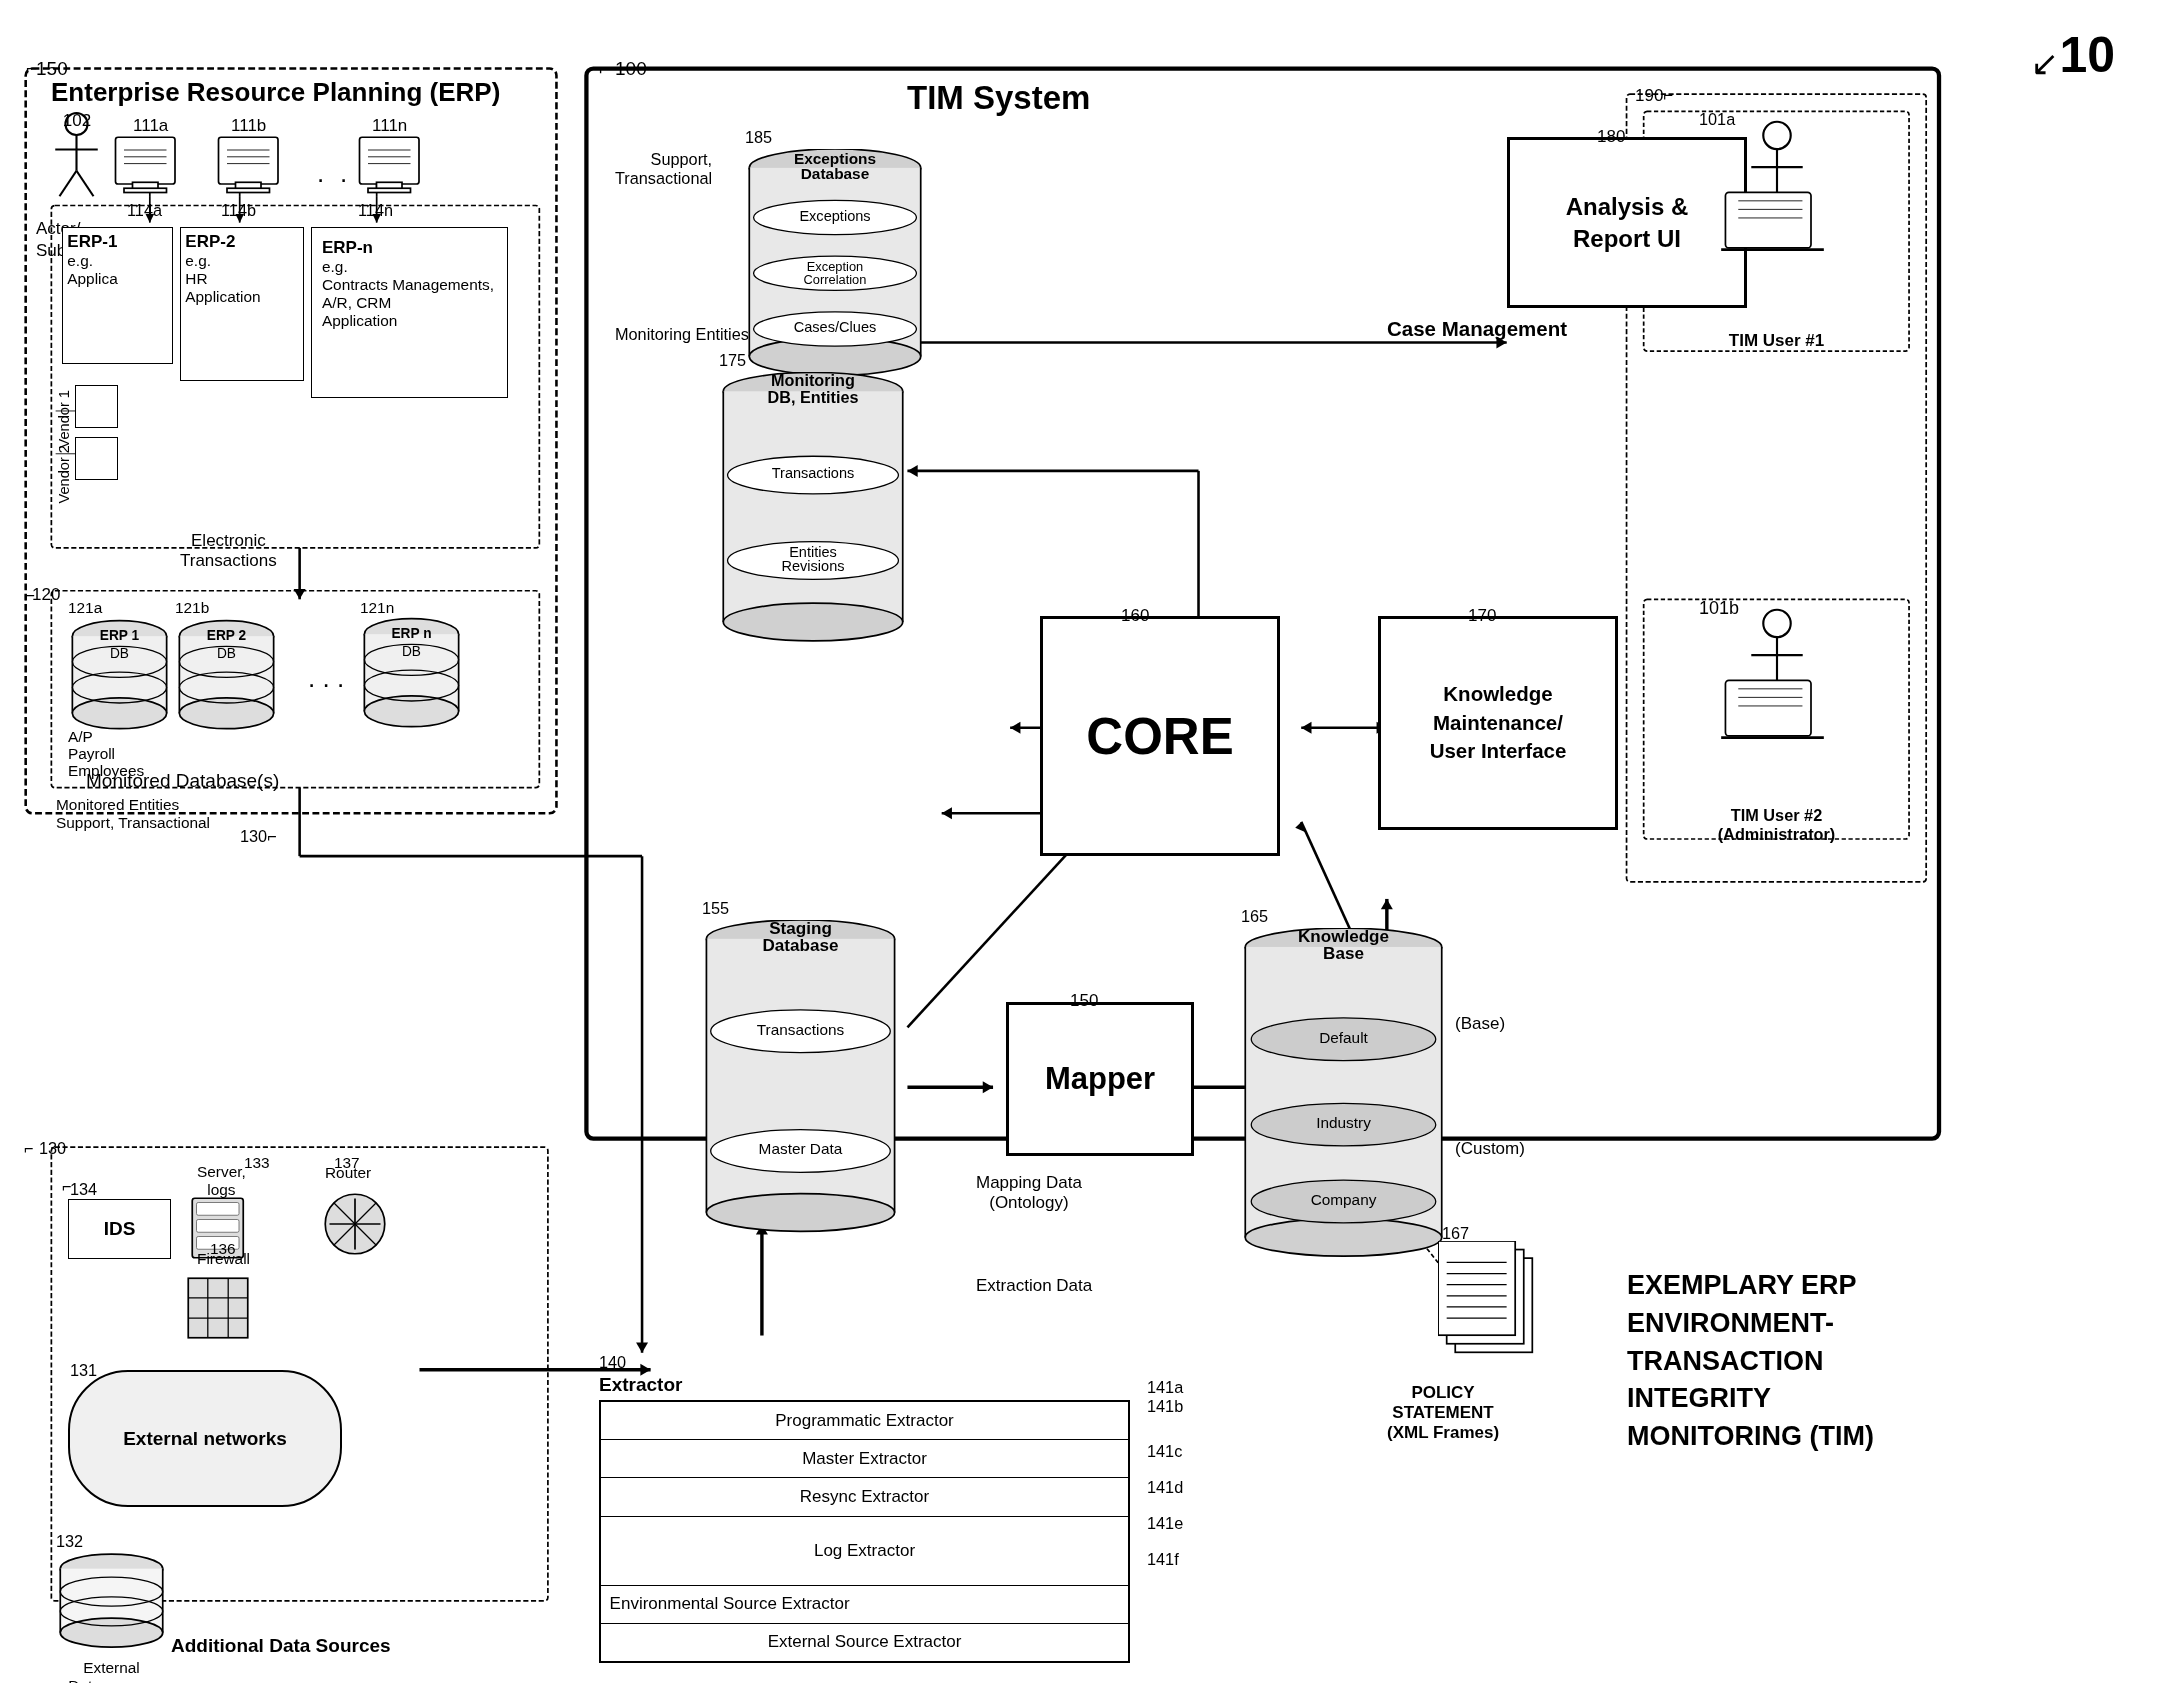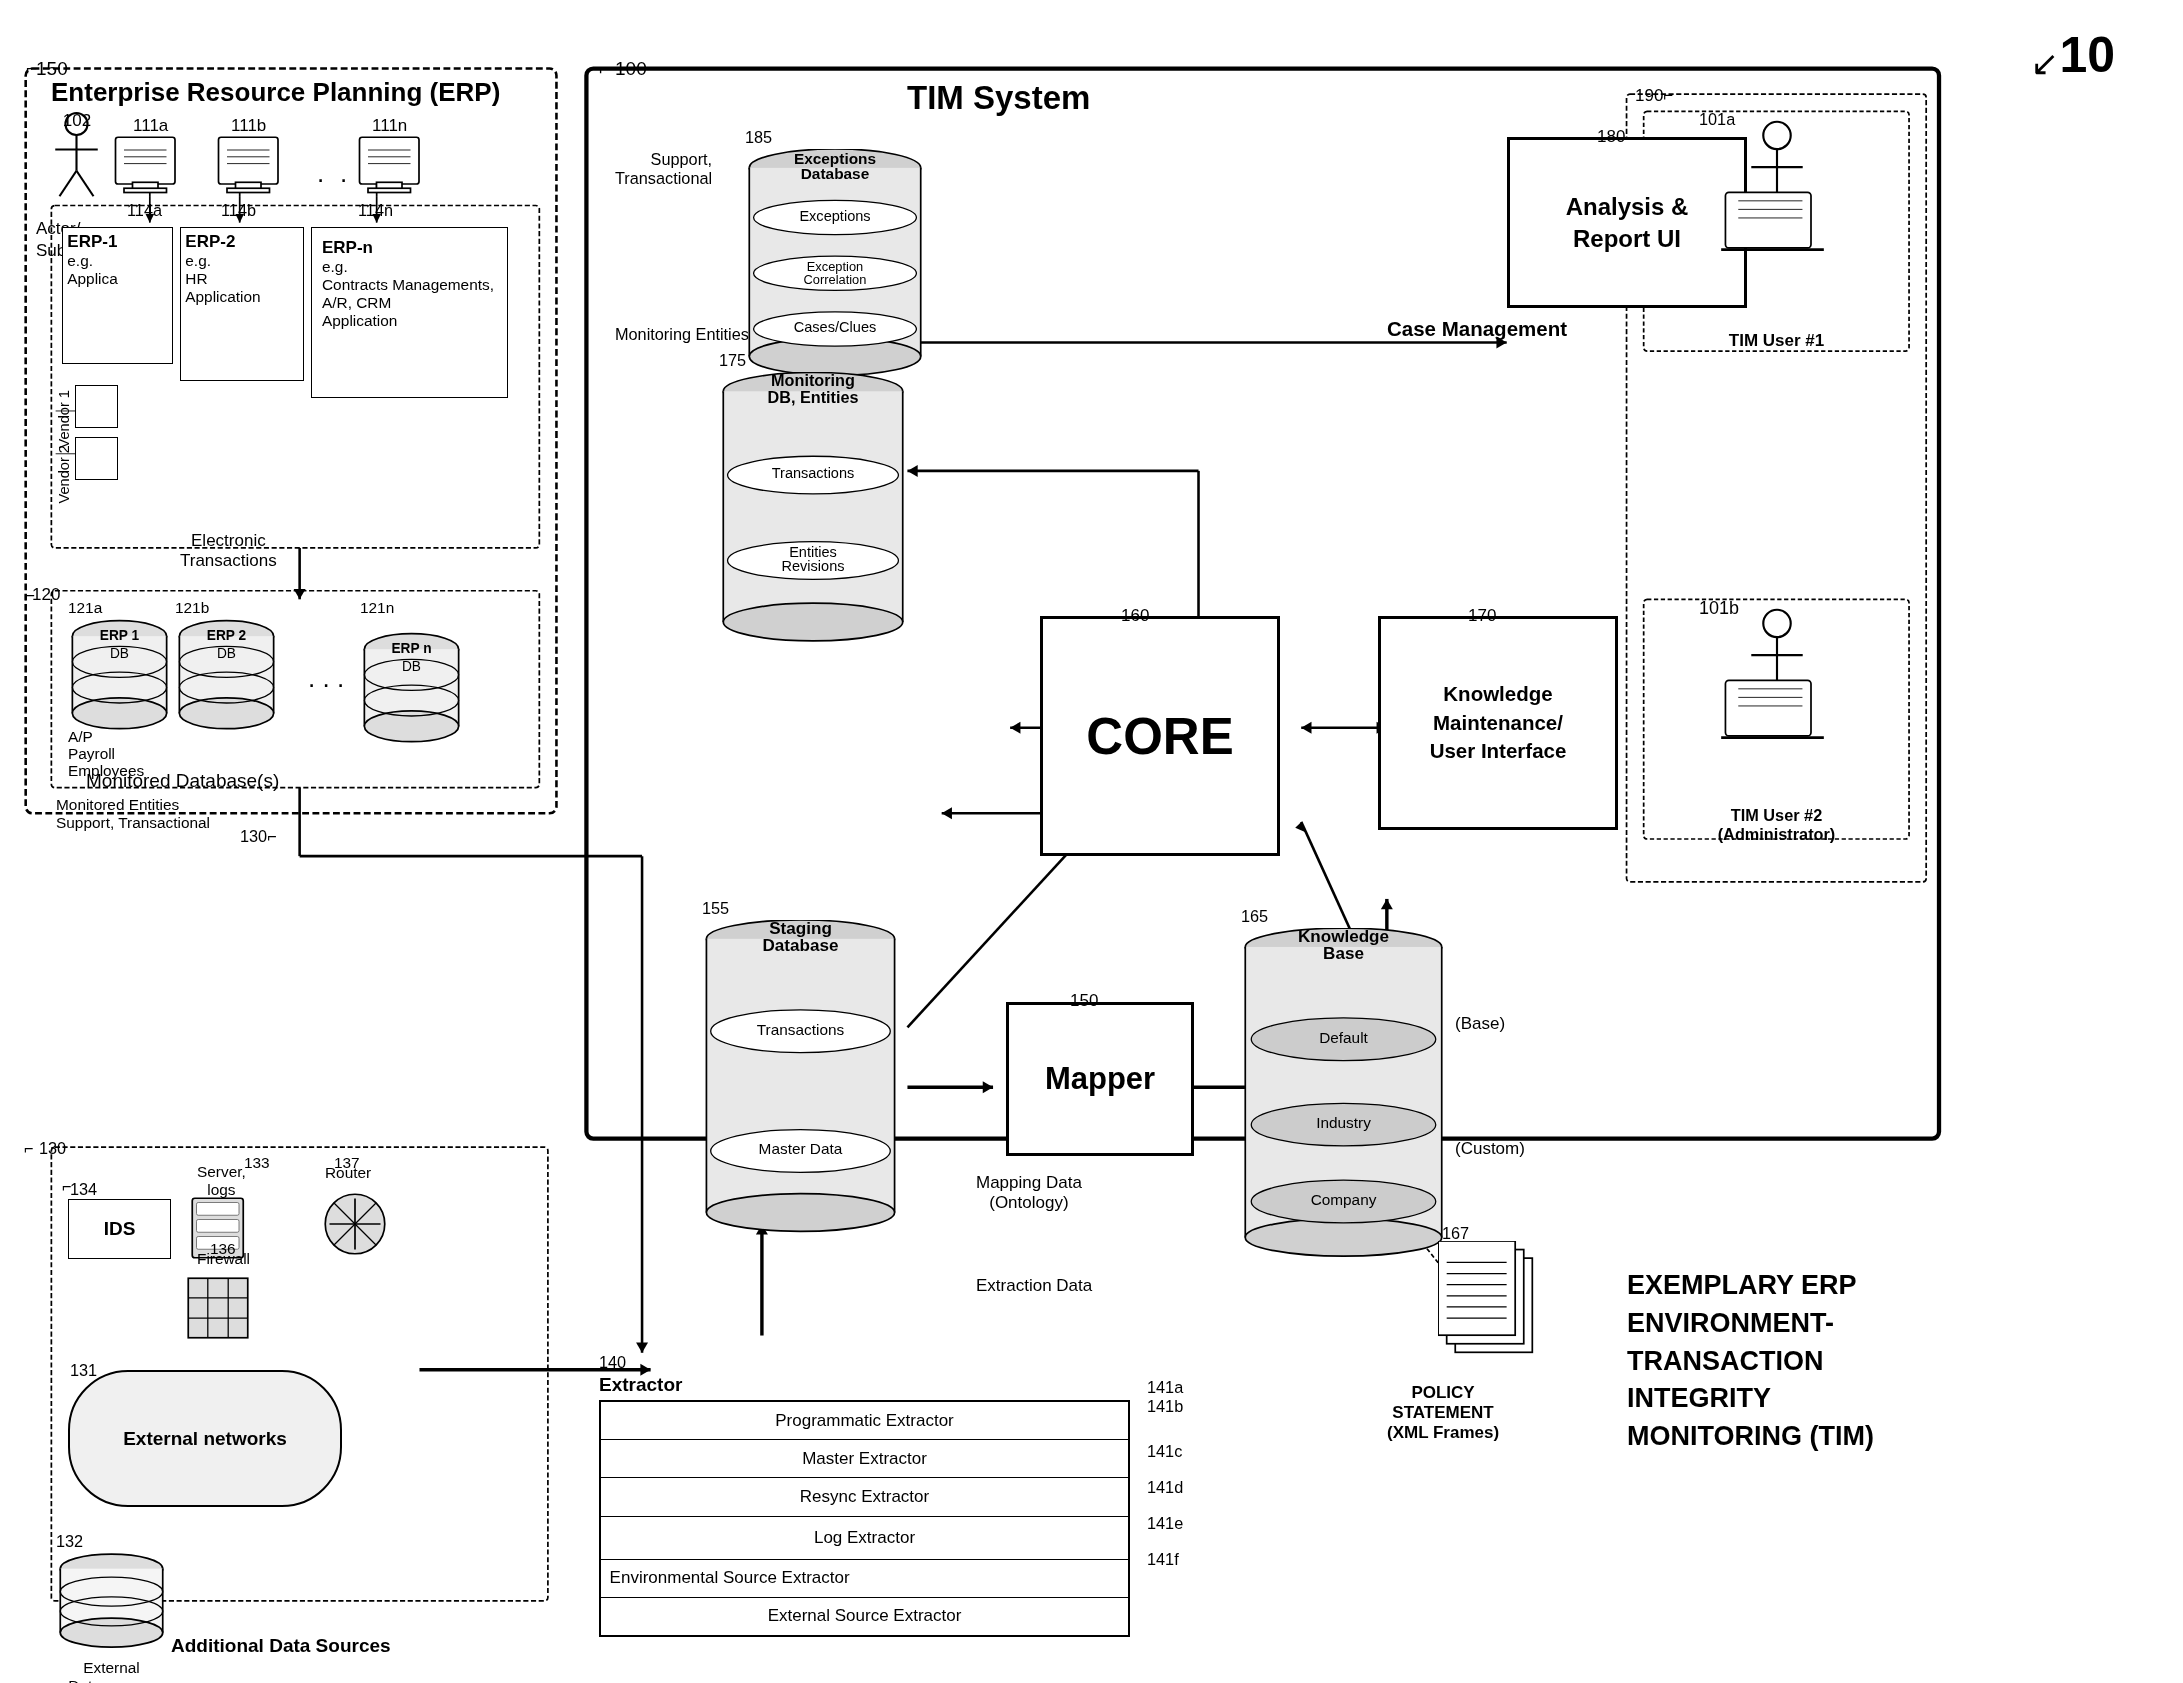--- a/index.html
+++ b/index.html
@@ -249,21 +249,21 @@
       <ellipse cx="60" cy="50" rx="55" ry="18" fill="none" stroke="#000" stroke-width="1.5"></ellipse>
       <ellipse cx="60" cy="80" rx="55" ry="18" fill="none" stroke="#000" stroke-width="1.5"></ellipse>
       <text x="60" y="25" text-anchor="middle" font-size="16" font-weight="bold">ERP 2</text>
       <text x="60" y="45" text-anchor="middle" font-size="16">DB</text>
     </svg>
   </div>
 
   <div style="position:absolute; top:663px; left:308px; font-size:26px;">. . .</div>
 
   <div style="position:absolute; top:599px; left:360px;">
-    <div style="font-size:15.4px; margin-bottom:15px;">121n</div>
+    <div style="font-size:15.4px; margin-bottom:0;">121n</div>
     <svg width="103" height="120" viewBox="0 0 120 140">
       <ellipse cx="60" cy="20" rx="55" ry="18" fill="#ddd" stroke="#000" stroke-width="2"></ellipse>
       <rect x="5" y="20" width="110" height="90" fill="#f0f0f0" stroke="#000" stroke-width="0"></rect>
       <line x1="5" y1="20" x2="5" y2="110" stroke="#000" stroke-width="2"></line>
       <line x1="115" y1="20" x2="115" y2="110" stroke="#000" stroke-width="2"></line>
       <ellipse cx="60" cy="110" rx="55" ry="18" fill="#ddd" stroke="#000" stroke-width="2"></ellipse>
       <ellipse cx="60" cy="50" rx="55" ry="18" fill="none" stroke="#000" stroke-width="1.5"></ellipse>
       <ellipse cx="60" cy="80" rx="55" ry="18" fill="none" stroke="#000" stroke-width="1.5"></ellipse>
       <text x="60" y="25" text-anchor="middle" font-size="16" font-weight="bold">ERP n</text>
       <text x="60" y="45" text-anchor="middle" font-size="16">DB</text>
@@ -460,21 +460,21 @@
 
   <div style="position:absolute; top:1276px; left:976px; font-size:17px;">Extraction Data</div>
 
   <div style="position:absolute; top:1353px; left:599px;">
     <div style="font-size:16.3px; margin-bottom:1.7px;">140</div>
     <div style="font-size:19px; font-weight:bold; margin-bottom:4.3px;">Extractor</div>
     <div style="border:2.6px solid #000; background:#fff; width:531px;">
       <div style="border-bottom:1.7px solid #000; padding:8.6px; font-size:17px; text-align:center;">Programmatic Extractor</div>
       <div style="border-bottom:1.7px solid #000; padding:8.6px; font-size:17px; text-align:center;">Master Extractor</div>
       <div style="border-bottom:1.7px solid #000; padding:8.6px; font-size:17px; text-align:center;">Resync Extractor</div>
-      <div style="border-bottom:1.7px solid #000; padding:11px; font-size:17px; text-align:center;">Log Extractor</div>
+      <div style="border-bottom:1.7px solid #000; padding:24px; font-size:17px; text-align:center;">Log Extractor</div>
       <div style="border-bottom:1.7px solid #000; padding:8.6px; font-size:17px; ">Environmental Source Extractor</div>
       <div style="padding:8.6px; font-size:17px; text-align:center;">External Source Extractor</div>
     </div>
   </div>
 
   <div style="position:absolute; top:1378px; left:1147px; font-size:16.3px;">141a</div>
   <div style="position:absolute; top:1397px; left:1147px; font-size:16.3px;">141b</div>
   <div style="position:absolute; top:1442px; left:1147px; font-size:16.3px;">141c</div>
   <div style="position:absolute; top:1478px; left:1147px; font-size:16.3px;">141d</div>
   <div style="position:absolute; top:1514px; left:1147px; font-size:16.3px;">141e</div>

